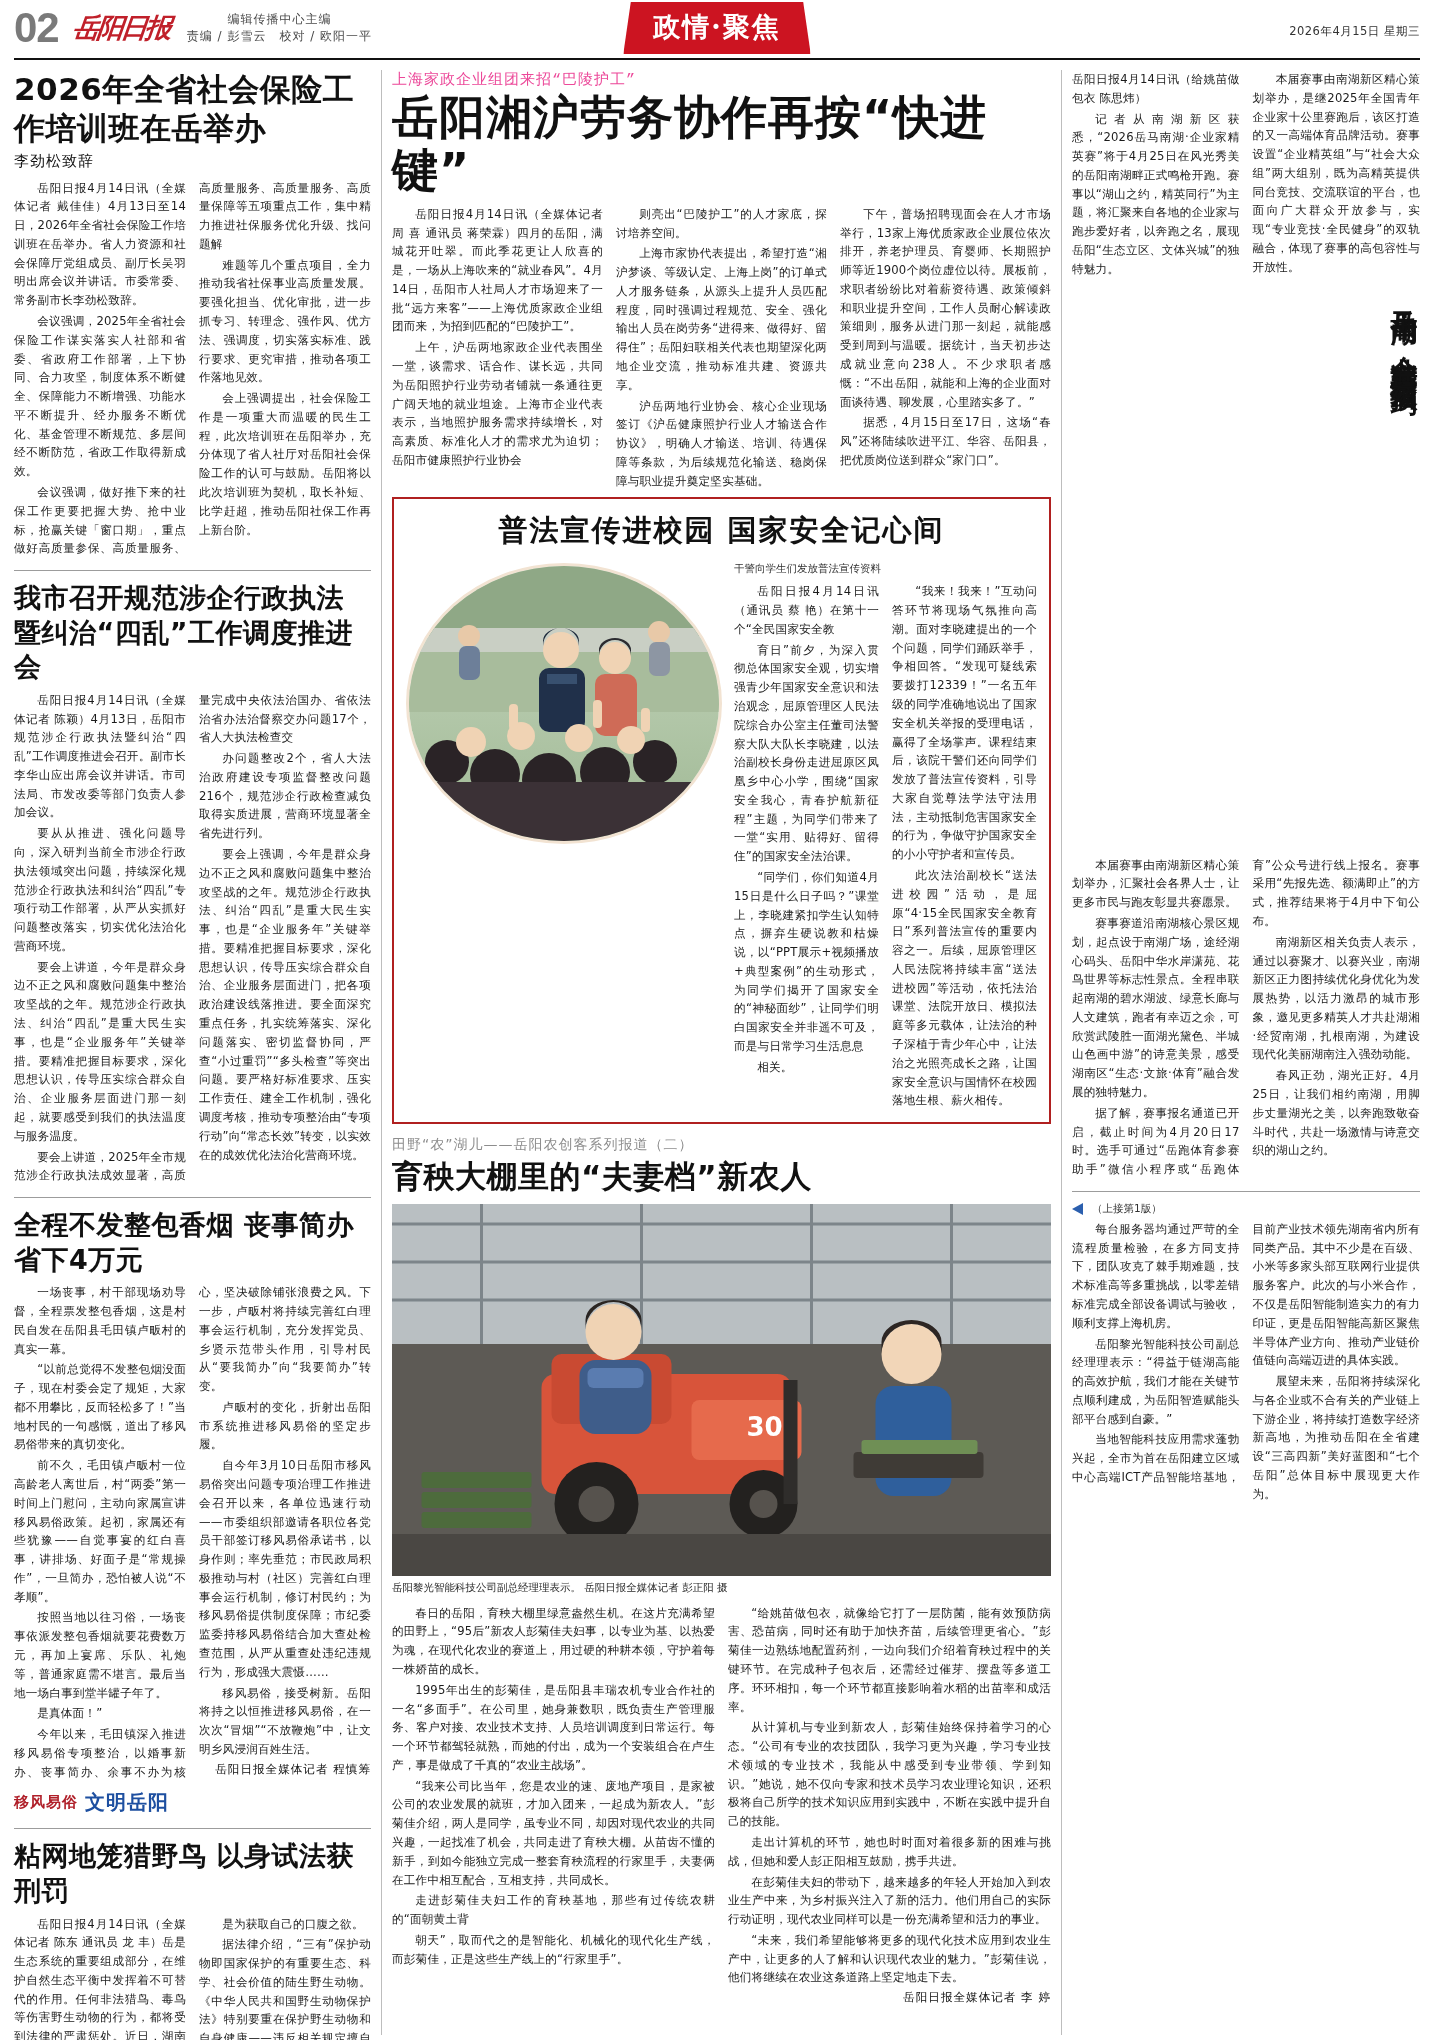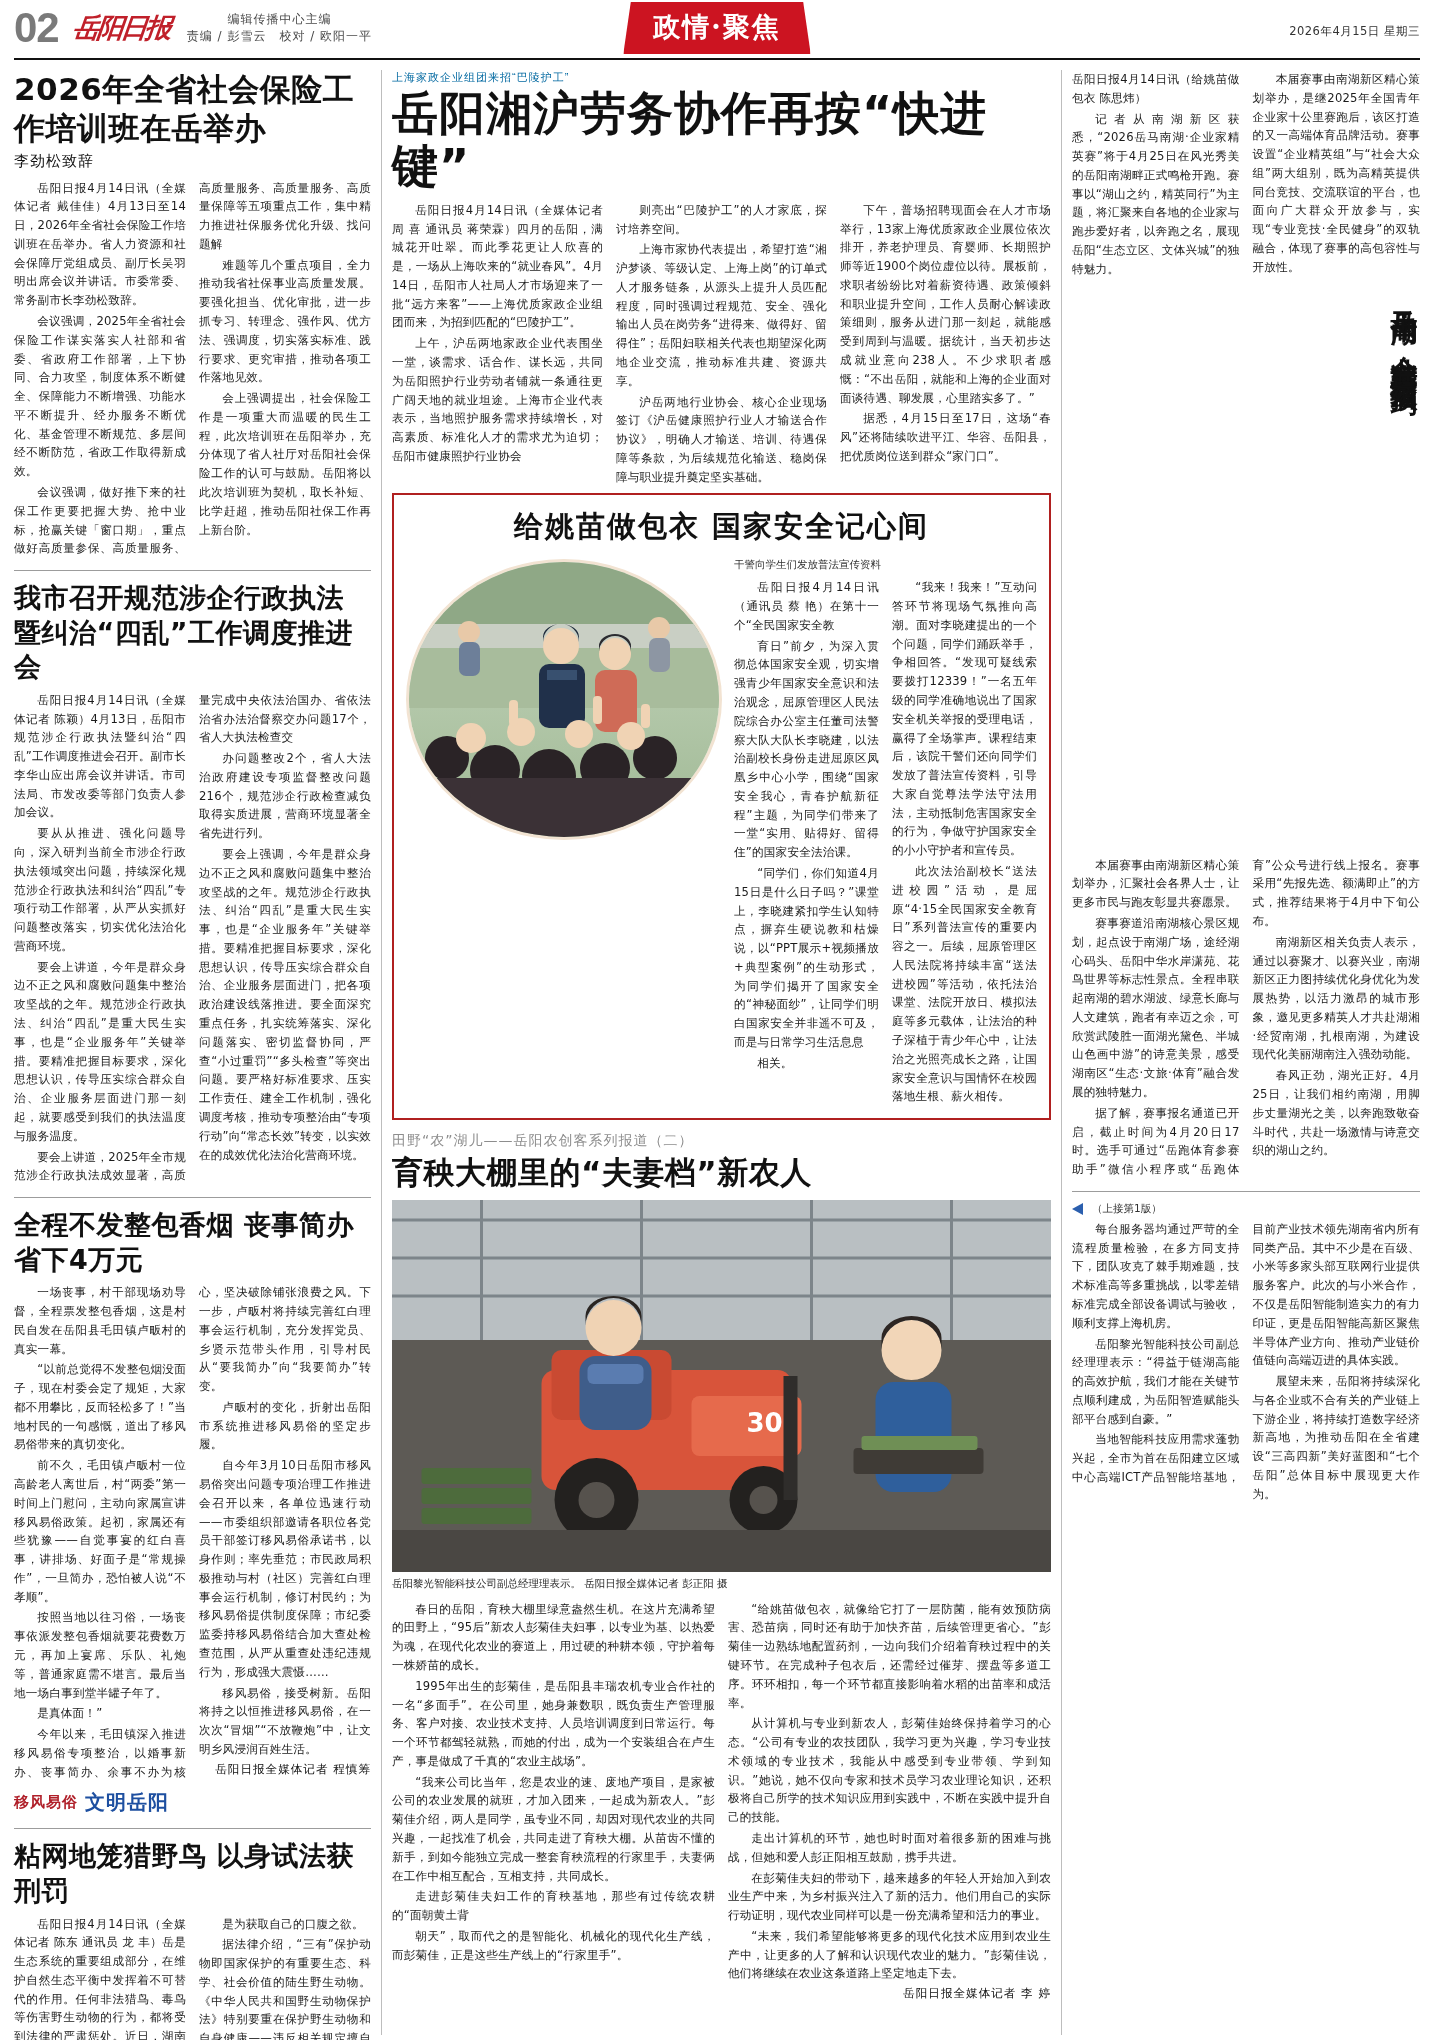--- a/index.html
+++ b/index.html
@@ -33,21 +33,21 @@
   
   .body-grid{display:flex;gap:0;margin-top:10px;height:1965px;}
   .col-left{width:368px;flex:0 0 368px;padding-right:10px;box-sizing:border-box;border-right:1px solid #bdbdbd;}
   .col-mid{width:680px;flex:0 0 680px;padding:0 10px;box-sizing:border-box;border-right:1px solid #bdbdbd;}
   .col-right{width:358px;flex:1 1 auto;padding-left:10px;box-sizing:border-box;}
 
   
   .hl-xl{font-size:31px;font-weight:700;line-height:1.25;letter-spacing:.5px;font-family:"DejaVu Sans","Liberation Sans",sans-serif;}
   .hl-lg{font-size:27px;font-weight:700;line-height:1.28;letter-spacing:.5px;}
   .byline-c{font-size:15px;margin:4px 0 8px 0;letter-spacing:1px;}
-  .kicker{font-size:11px;color:#0369a1;letter-spacing:1px;font-family:Liberation Sans, sans-serif;margin-bottom:2px;}
+  .kicker{font-size:15px;color:#ec4899;letter-spacing:1px;font-family:Liberation Mono, monospace;margin-bottom:2px;}
   .kicker-grey{font-size:14px;color:#8d8d8d;letter-spacing:1px;margin-bottom:3px;}
 
   .mainhead{font-size:46px;font-weight:700;letter-spacing:1px;line-height:1.15;margin:0 0 8px 0;}
 
   .hr-thin{height:1px;background:#9c9c9c;margin:12px 0 10px 0;}
 
   
   .cols2{column-count:2;column-gap:13px;}
   .cols3{column-count:3;column-gap:13px;}
   .bt{
@@ -185,21 +185,21 @@
         <p class="bt">岳阳日报4月14日讯（全媒体记者 周 喜 通讯员 蒋荣霖）四月的岳阳，满城花开吐翠。而此季花更让人欣喜的是，一场从上海吹来的“就业春风”。4月14日，岳阳市人社局人才市场迎来了一批“远方来客”——上海优质家政企业组团而来，为招到匹配的“巴陵护工”。</p>
         <p class="bt">上午，沪岳两地家政企业代表围坐一堂，谈需求、话合作、谋长远，共同为岳阳照护行业劳动者铺就一条通往更广阔天地的就业坦途。上海市企业代表表示，当地照护服务需求持续增长，对高素质、标准化人才的需求尤为迫切；岳阳市健康照护行业协会</p>
         <p class="bt">则亮出“巴陵护工”的人才家底，探讨培养空间。</p>
         <p class="bt">上海市家协代表提出，希望打造“湘沪梦谈、等级认定、上海上岗”的订单式人才服务链条，从源头上提升人员匹配程度，同时强调过程规范、安全、强化输出人员在岗劳务“进得来、做得好、留得住”；岳阳妇联相关代表也期望深化两地企业交流，推动标准共建、资源共享。</p>
         <p class="bt">沪岳两地行业协会、核心企业现场签订《沪岳健康照护行业人才输送合作协议》，明确人才输送、培训、待遇保障等条款，为后续规范化输送、稳岗保障与职业提升奠定坚实基础。</p>
         <p class="bt">下午，普场招聘现面会在人才市场举行，13家上海优质家政企业展位依次排开，养老护理员、育婴师、长期照护师等近1900个岗位虚位以待。展板前，求职者纷纷比对着薪资待遇、政策倾斜和职业提升空间，工作人员耐心解读政策细则，服务从进门那一刻起，就能感受到周到与温暖。据统计，当天初步达成就业意向238人。不少求职者感慨：“不出岳阳，就能和上海的企业面对面谈待遇、聊发展，心里踏实多了。”</p>
         <p class="bt">据悉，4月15日至17日，这场“春风”还将陆续吹进平江、华容、岳阳县，把优质岗位送到群众“家门口”。</p>
       </div>
 
       <div class="redbox">
-        <div class="redbox-hd">给姚苗做包衣 国家安全记心间</div>
+        <div class="redbox-hd">普法宣传进校园 国家安全记心间</div>
 
         <div class="photo-round">
           <svg class="ph-bg" viewBox="0 0 310 275" preserveAspectRatio="xMidYMid slice">
             <defs>
               <linearGradient id="sky" x1="0" y1="0" x2="0" y2="1">
                 <stop offset="0" stop-color="#c8d8c0"></stop>
                   <stop offset="1" stop-color="#9fb894"></stop>
               </linearGradient>
             </defs>
             <rect width="310" height="275" fill="url(#sky)"></rect>

